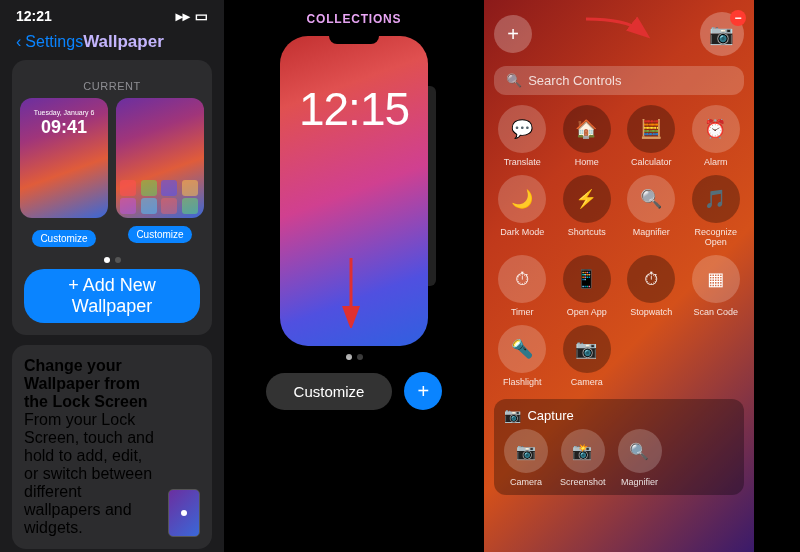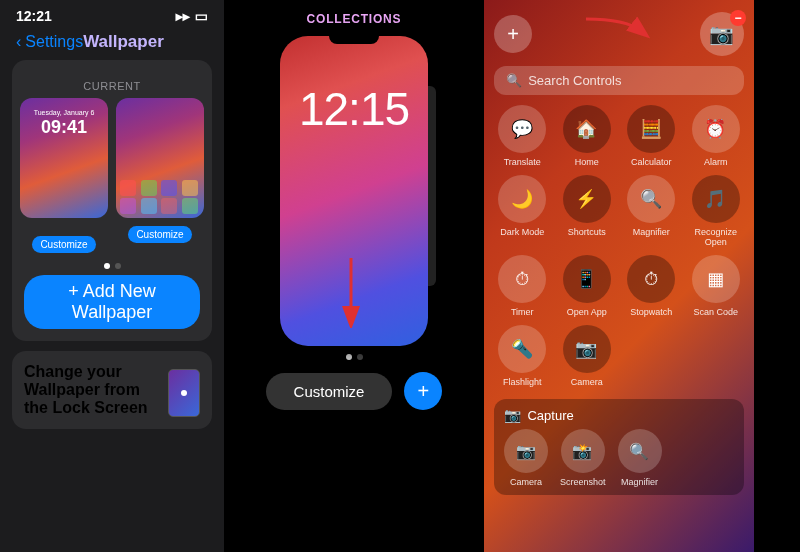--- a/index.html
+++ b/index.html
@@ -424,21 +424,21 @@
       <span>‹</span>
       <span>Settings</span>
     </div>
     <span class="nav-title">Wallpaper</span>
   </div>
 
   <div class="current-section">
     <div class="section-label">CURRENT</div>
     <div class="wallpaper-preview">
 
-      <div style="display:flex;flex-direction:column;align-items:center;gap:14px;">
+      <div style="display:flex;flex-direction:column;align-items:center;gap:8px;">
         <div class="phone-thumb">
           <div class="phone-thumb-gradient">
             <div class="phone-thumb-time">
               <span style="font-size:7px">Tuesday, January 6</span>
               <span class="big">09:41</span>
             </div>
           </div>
         </div>
         <div class="customize-btn">Customize</div>
       </div>
@@ -464,20 +464,21 @@
     <div class="dots-row">
       <div class="dot active"></div>
       <div class="dot"></div>
     </div>
     <div class="add-wallpaper-btn">+ Add New Wallpaper</div>
   </div>
 
   <div class="info-box">
     <div style="flex:1">
       <h4>Change your Wallpaper from the Lock Screen</h4>
+      <p>From your Lock Screen, touch and hold to add, edit, or switch between different wallpapers and widgets.</p>
     </div>
     <div class="phone-mini">
       <div class="phone-mini-dot"></div>
     </div>
   </div>
 </div>
 
 <div class="middle-panel">
   <div class="collections-label">COLLECTIONS</div>
   <div style="position:relative; display:flex; align-items:flex-start;">

